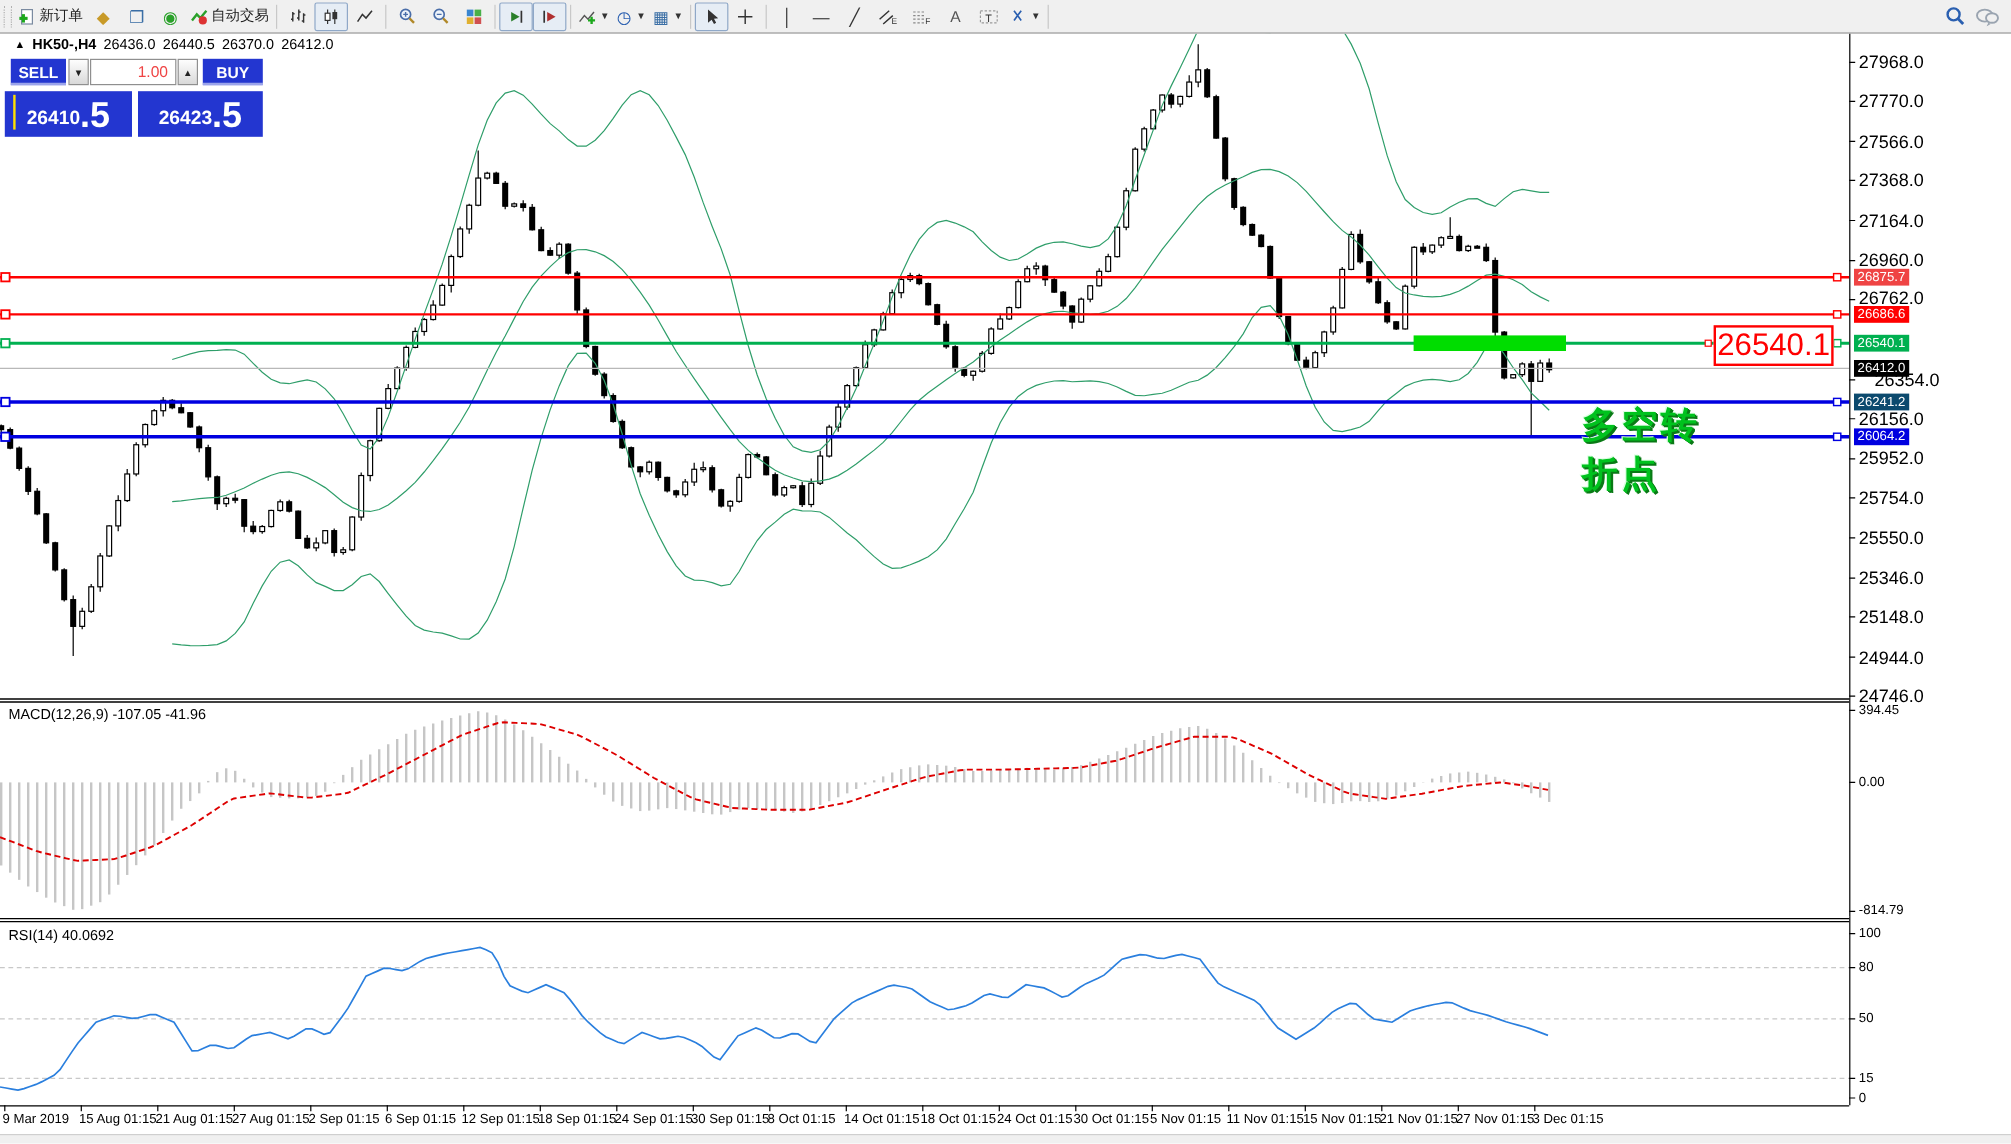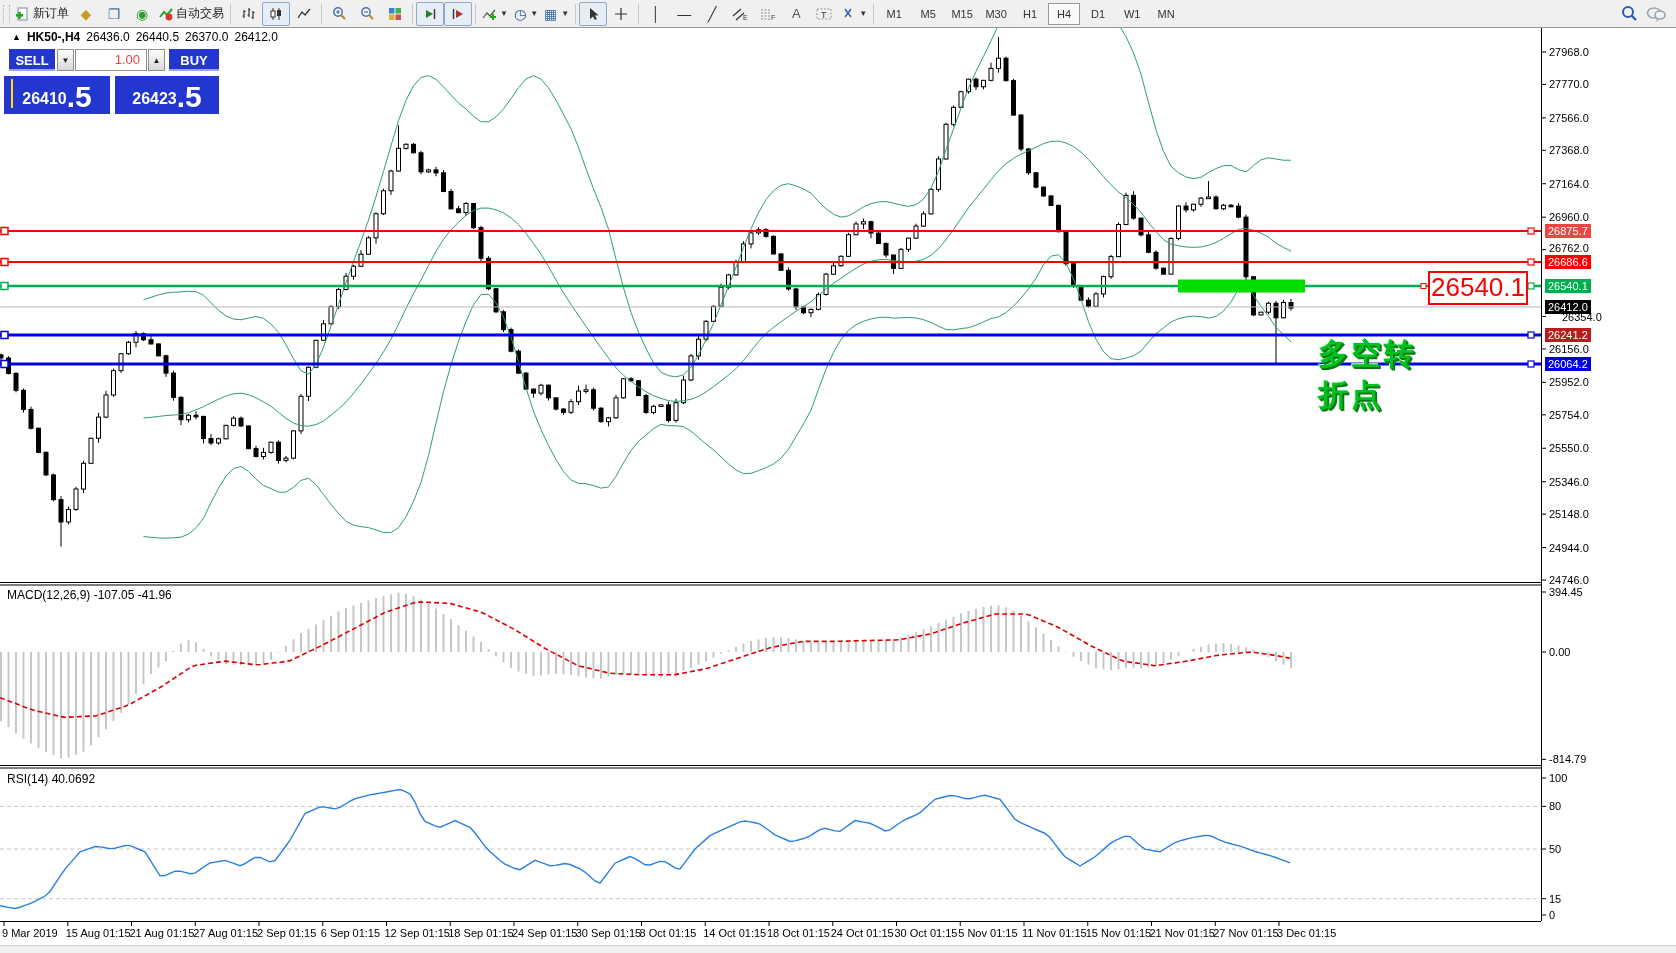--- a/index.html
+++ b/index.html
@@ -42,21 +42,21 @@
     padding-bottom:2px;cursor:pointer;}
   .pb-sell{left:1px;width:106px;}
   .pb-buy{left:112px;width:104px;}
   .p-main{font-size:16px;font-weight:700;line-height:26px;}
   .p-big{font-size:30px;font-weight:700;line-height:30px;}
   .ybar{position:absolute;left:8px;top:33px;width:2px;height:29px;background:#ffdf00;z-index:5;}
   
   .ind-label{position:absolute;left:7px;z-index:3;font-size:12px;color:#000;}
   
   .chip{position:absolute;left:1545px;height:14px;padding:0 3px;font-size:11px;line-height:14px;color:#fff;z-index:3;}
-  .ptick{position:absolute;left:1549px;height:13px;font-size:11px;line-height:13px;color:#000;z-index:2;}
+  .ptick{position:absolute;left:1549px;height:13px;font-size:15px;line-height:13px;color:#000;z-index:2;}
   .mtick,.rtick{position:absolute;left:1549px;height:13px;font-size:11px;line-height:13px;color:#000;z-index:2;}
   .dlabel{position:absolute;top:0;font-size:11px;color:#000;white-space:nowrap;}
   #dates{position:absolute;left:0;top:927px;width:1545px;height:18px;z-index:2;}
   .annot{position:absolute;left:1318px;top:334px;z-index:4;font-size:30px;font-weight:700;letter-spacing:3px;
     color:#00c21e;text-shadow:1px 1px 0 #0a7a16,2px 2px 0 #0a7a16,-1px -1px 0 #d9ffdf;}
   .pbox{position:absolute;left:1428px;top:271px;width:96px;height:30px;z-index:4;background:#fff;
     border:2px solid #ff0000;color:#ff0000;font-size:26px;line-height:29px;text-align:center;font-weight:400;}
   .bottomstrip{position:absolute;left:0;top:945px;width:1676px;height:8px;background:#f0f0f0;border-top:1px solid #cfcfcf;z-index:2;}
 </style>
 </head>
@@ -824,31 +824,20 @@
           <text x="5" y="11" font-size="9" fill="#333">T</text>
         </svg>
       </div>
     <div class="tb-btn">
         <svg width="14" height="14">
           <path d="M4 2l3 4-3 4M10 2l-3 4 3 4" stroke="#2a5fb0" fill="none" stroke-width="1.4"></path>
         </svg>
         <span class="tb-caret">▼</span>
       </div>
     <div class="tb-sep"></div>
-    <div class="tf-group" id="tfGroup">
-        <div class="tf">M1</div>
-        <div class="tf">M5</div>
-        <div class="tf">M15</div>
-        <div class="tf">M30</div>
-        <div class="tf">H1</div>
-        <div class="tf pressed">H4</div>
-        <div class="tf">D1</div>
-        <div class="tf">W1</div>
-        <div class="tf">MN</div>
-      </div>
     <div class="tb-right">
       <svg width="17" height="17">
           <circle cx="7" cy="7" r="5" fill="none" stroke="#2a5fb0" stroke-width="2"></circle>
           <line x1="10.5" y1="10.5" x2="15" y2="15" stroke="#2a5fb0" stroke-width="2.4"></line>
         </svg>
       <svg width="20" height="16">
           <ellipse cx="8" cy="7" rx="6.5" ry="5" fill="none" stroke="#9aa4b0" stroke-width="1.6"></ellipse>
           <ellipse cx="14" cy="9" rx="5" ry="4" fill="#f0f0f0" stroke="#9aa4b0" stroke-width="1.6"></ellipse>
           <path d="M11 13l-1.6 3 3.4-2" fill="#9aa4b0"></path>
         </svg>
@@ -904,21 +893,21 @@
       <div class="ptick" style="top: 376.383px;">25952.0</div>
       <div class="ptick" style="top: 408.832px;">25754.0</div>
       <div class="ptick" style="top: 442.264px;">25550.0</div>
       <div class="ptick" style="top: 475.695px;">25346.0</div>
       <div class="ptick" style="top: 508.144px;">25148.0</div>
       <div class="ptick" style="top: 541.575px;">24944.0</div>
       <div class="ptick" style="top: 574.024px;">24746.0</div>
       <div class="chip" style="top: 224.007px; background: #ef4444;">26875.7</div>
       <div class="chip" style="top: 254.997px; background: rgb(255, 0, 0);">26686.6</div>
       <div class="chip" style="top: 279.005px; background: rgb(0, 176, 80);">26540.1</div>
-      <div class="chip" style="top: 327.989px; background: #b91c1c;">26241.2</div>
+      <div class="chip" style="top: 327.989px; background: #0c4a6e;">26241.2</div>
       <div class="chip" style="top: 356.996px; background: rgb(0, 0, 224);">26064.2</div>
       <div class="chip" style="top: 299.998px; background: rgb(0, 0, 0);">26412.0</div>
       <div class="mtick" style="top: 586.004px;">394.45</div>
       <div class="mtick" style="top: 646px;">0.00</div>
       <div class="mtick" style="top: 753.421px;">-814.79</div>
       <div class="rtick" style="top: 772px;">100</div>
       <div class="rtick" style="top: 800.4px;">80</div>
       <div class="rtick" style="top: 843px;">50</div>
       <div class="rtick" style="top: 892.7px;">15</div>
       <div class="rtick" style="top: 909px;">0</div>

